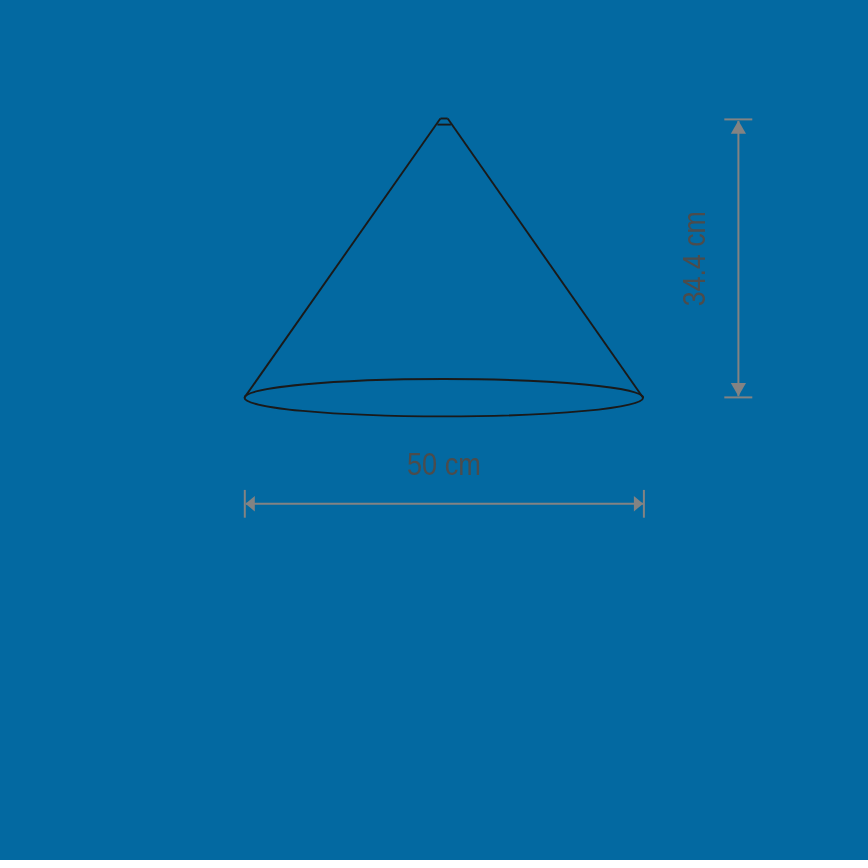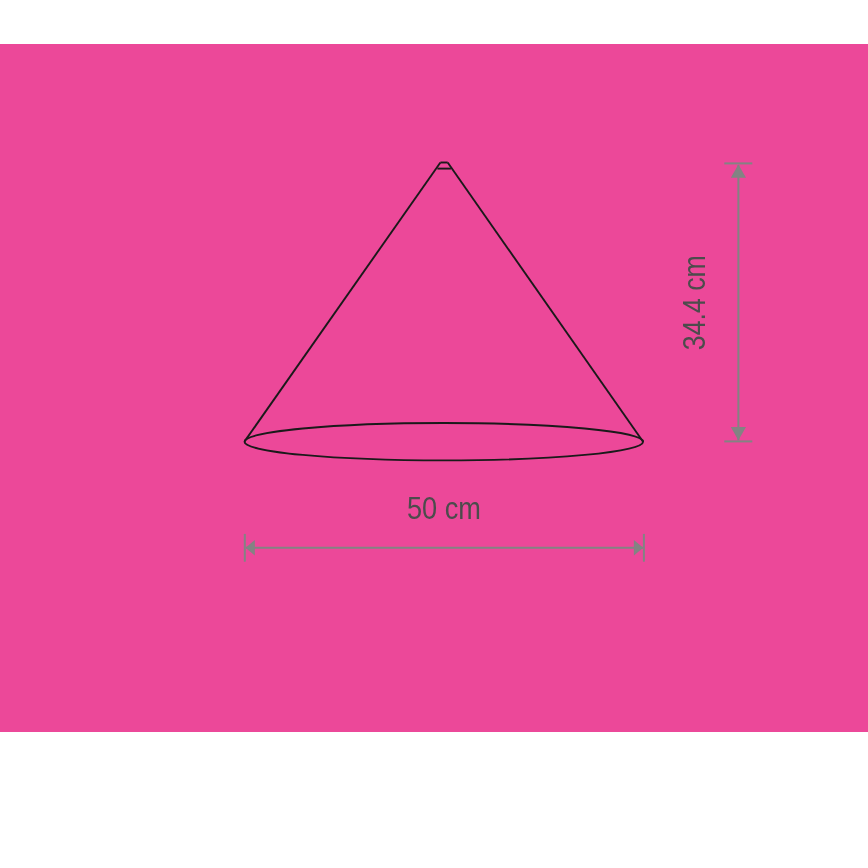--- a/index.html
+++ b/index.html
@@ -1,16 +1,16 @@
 <!DOCTYPE html>
 <html><head>
 <meta charset="utf-8">
 <style>
   html,body{margin:0;padding:0;background:#ffffff;}
-  .stage{width:868px;height:688px;position:relative;background:#ec4899;overflow:hidden;margin-top:44px;}
+  .stage{width:868px;height:860px;position:relative;background:#0369a1;overflow:hidden;}
   svg{display:block;}
   text{font-family:"Liberation Sans", sans-serif;}
 </style>
 </head>
 <body>
 
 <div class="stage">
 <svg width="868" height="868" viewBox="0 0 868 868">
 
   <g stroke="#1a1a1a" stroke-width="1.9" fill="none">

